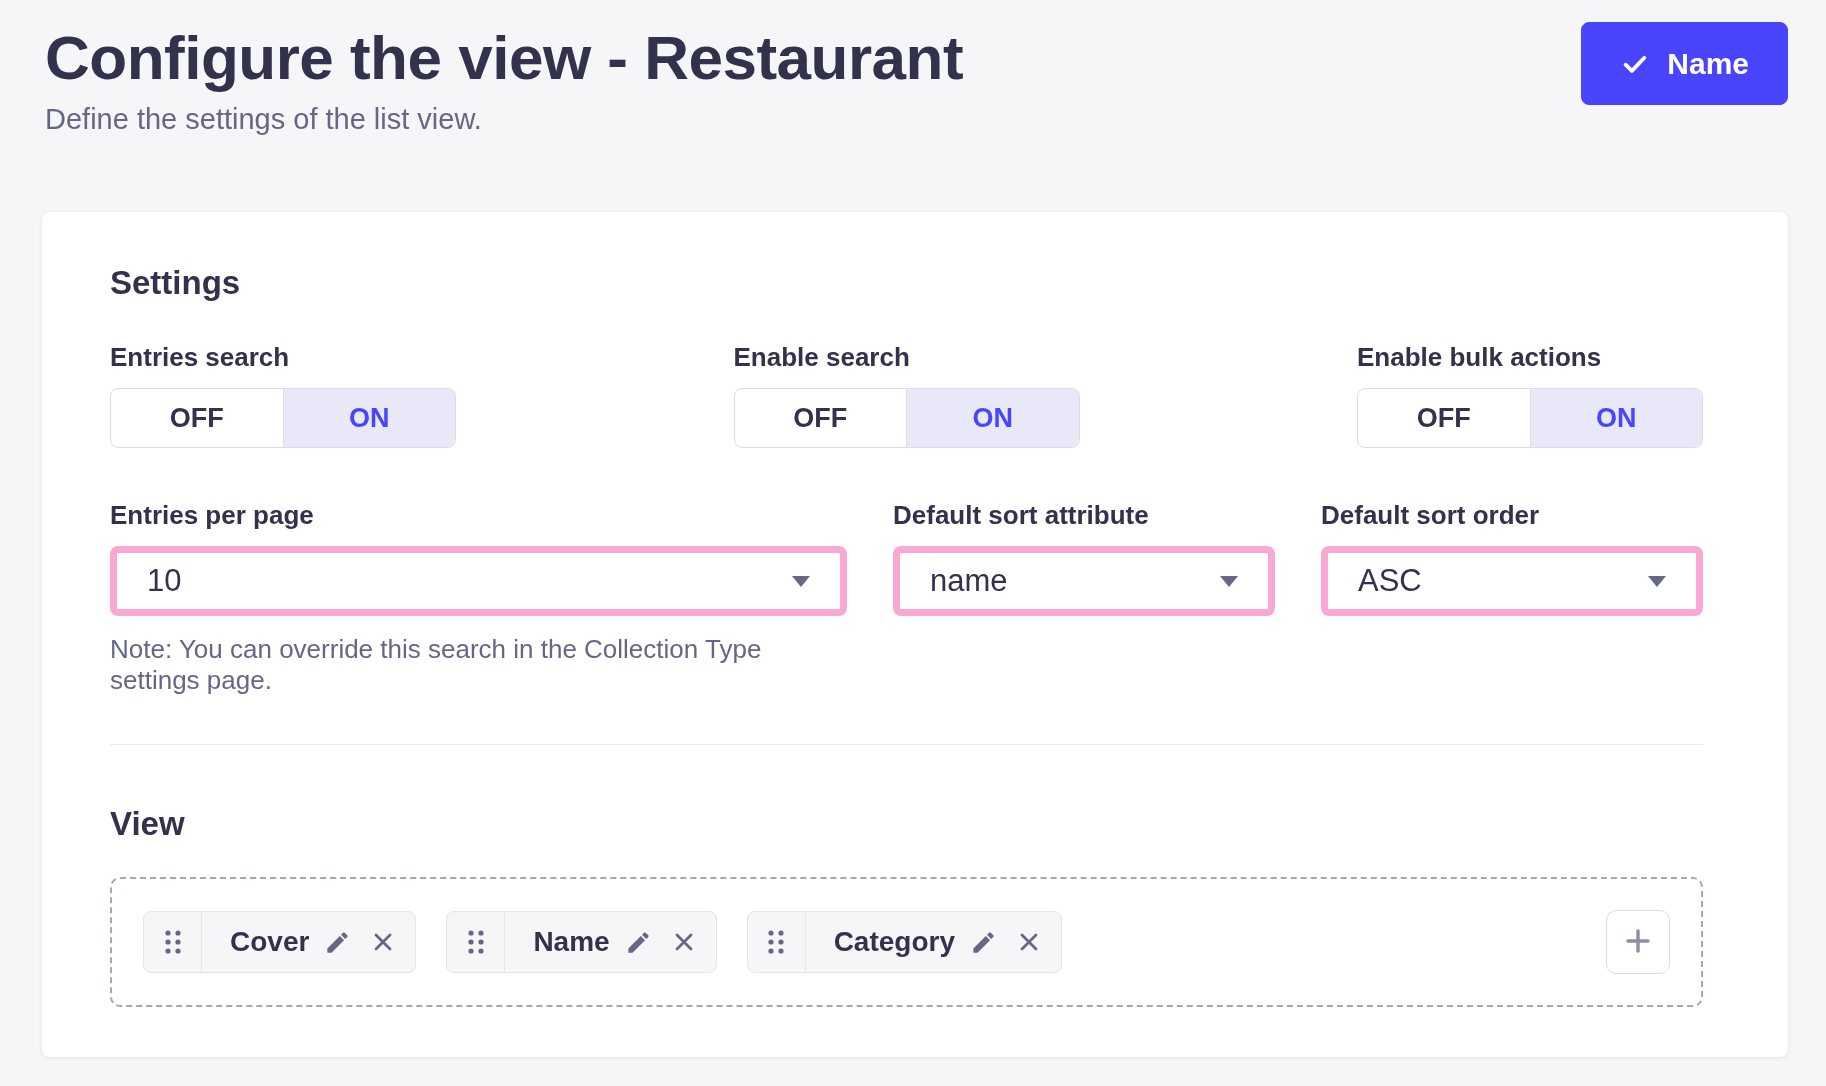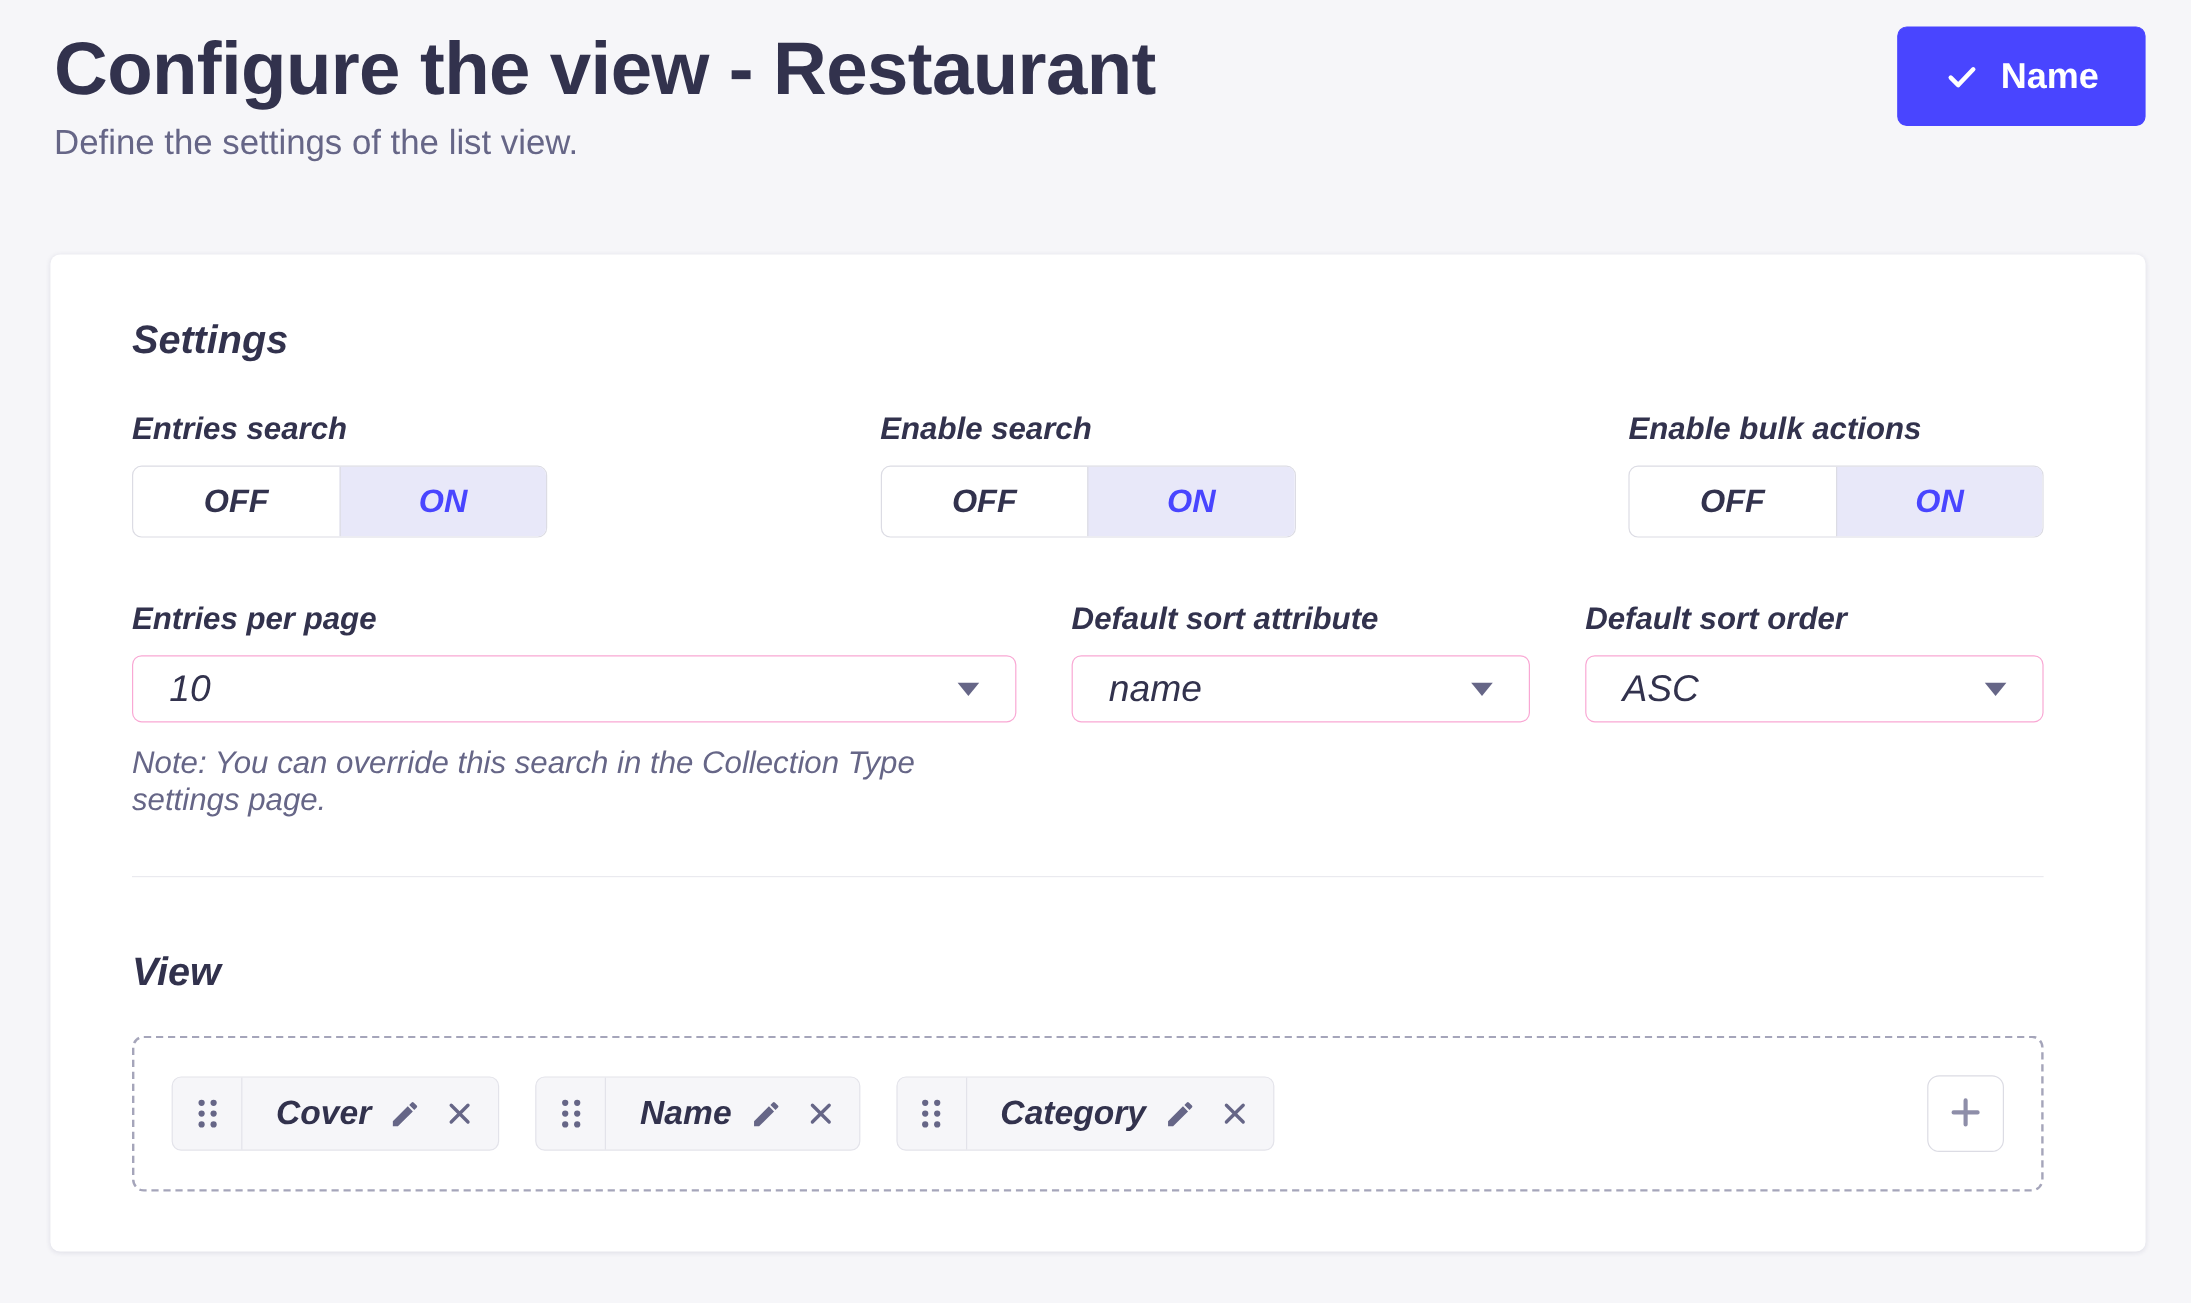--- a/index.html
+++ b/index.html
@@ -31,21 +31,20 @@
   }
   .save-btn svg { display:block; }
   
   .card {
     margin:76px 38px 0 42px;
     background:#ffffff;
     border-radius:8px;
     box-shadow:0 1px 4px rgba(33,33,82,0.1);
     padding:52px 85px 50px 68px;
     min-height:793px;
-    font-style:italic;
   }
   .section-heading { font-size:33px; font-weight:700; color:#32324d; }
   
   .toggles-row {
     margin-top:40px;
     display:flex; justify-content:space-between;
   }
   .toggle-group { width:346px; }
   .field-label {
     display:block; font-size:26px; font-weight:700; color:#32324d; margin-bottom:15px;
@@ -64,22 +63,22 @@
     background:#e8e8f9; color:#4945ff; border-left:1px solid #dcdce4;
   }
   
   .selects-row {
     margin-top:52px;
     display:grid; grid-template-columns:1fr 382px 382px; gap:46px;
     align-items:start;
   }
   .select-box {
     margin-top:13px;
-    height:56px;
-    border:1px solid #f9a8d4; border-radius:8px;
+    height:70px;
+    border:7px solid #f9a8d4; border-radius:8px;
     background:#ffffff;
     display:flex; align-items:center; justify-content:space-between;
     padding:0 30px; cursor:pointer;
   }
   .select-value { font-size:31px; color:#32324d; }
   .caret {
     width:0; height:0;
     border-left:9px solid transparent; border-right:9px solid transparent;
     border-top:11px solid #666687;
   }

